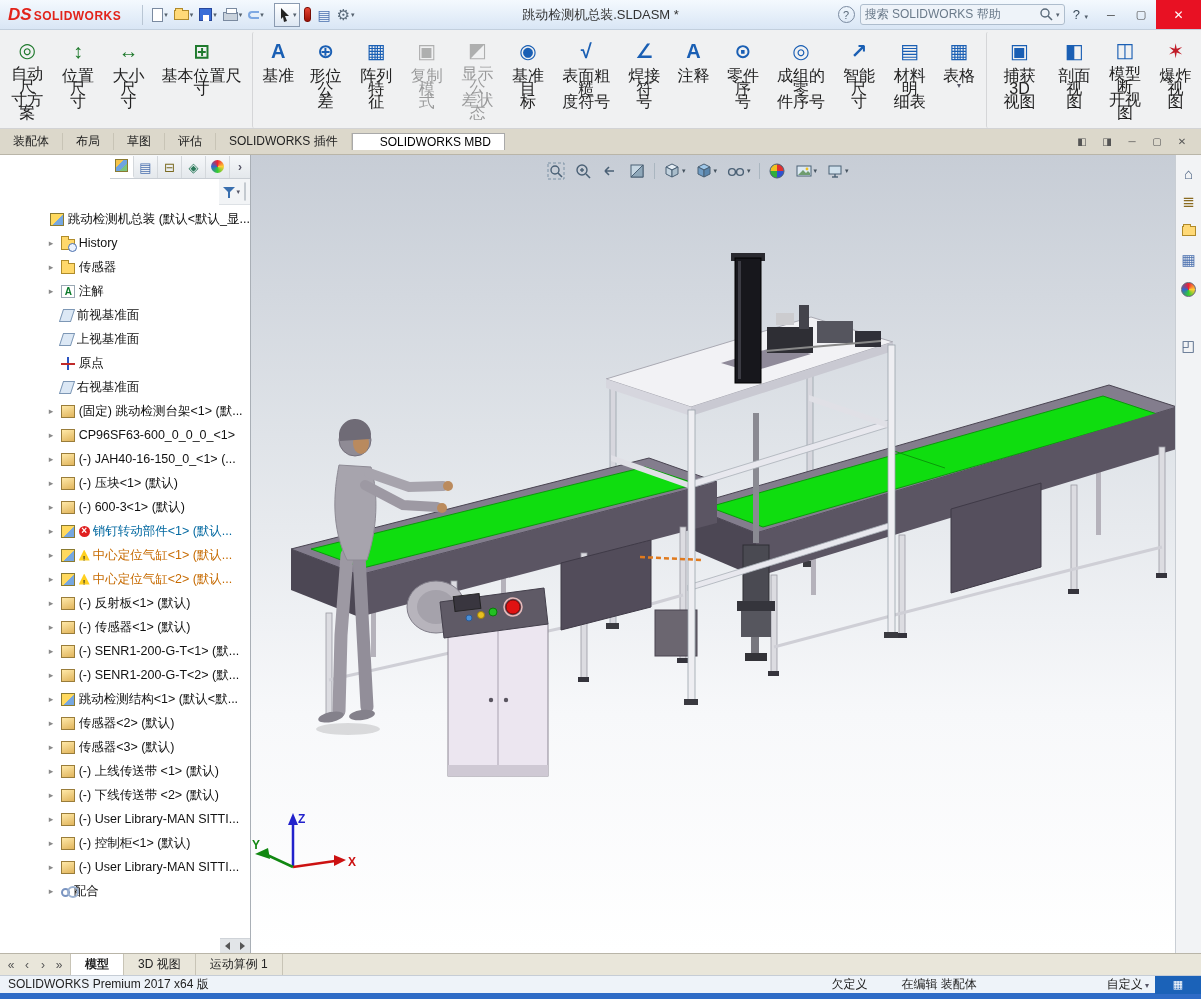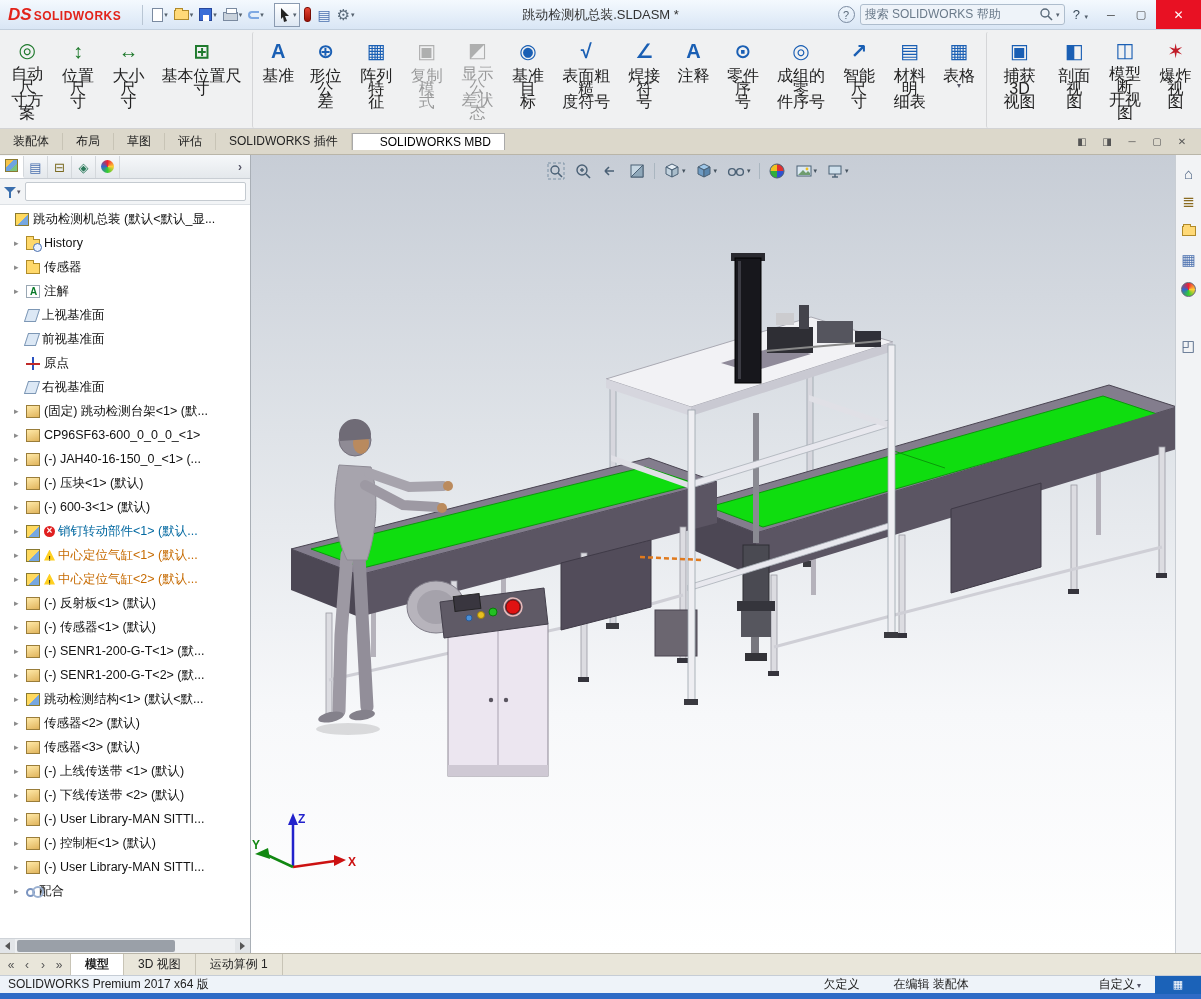--- a/index.html
+++ b/index.html
@@ -51,21 +51,21 @@
   
   .tabrow{height:26px;background:#dcd8cb;display:flex;align-items:center;border-bottom:1px solid #b9b5a8;}
   .ctabs{display:flex;align-items:stretch;}
   .ctab{padding:0 13px;display:flex;align-items:center;font-size:12px;color:#222;border-right:1px solid #c8c4b6;}
   .ctab.active{background:#fff;border:1px solid #a9a9a9;border-bottom:none;color:#000;padding-left:27px;}
   .winctl{margin-left:auto;display:flex;align-items:center;gap:3px;padding-right:8px;}
   .wcic{width:22px;height:18px;display:inline-flex;align-items:center;justify-content:center;font-size:10px;color:#555;border:1px solid transparent;}
   
   .content{height:798px;display:flex;align-items:stretch;}
   
-  .lpanel{width:251px;background:#fff;border-right:1px solid #a9afb6;display:flex;flex-direction:column;}
+  .lpanel{width:251px;background:#fff;border-right:1px solid #a9afb6;display:flex;flex-direction:column;align-items:flex-end;}
   .mtabs{height:24px;background:linear-gradient(#f6f8fa,#e4e8ec);border-bottom:1px solid #c9ced4;display:flex;align-items:center;}
   .mtab{width:24px;height:22px;display:flex;align-items:center;justify-content:center;border-right:1px solid #d4d8dc;}
   .mtab.active{background:#fff;border-bottom:2px solid #fff;}
   .mi-fm{width:13px;height:13px;display:block;background:linear-gradient(135deg,#f6c44a 33%,#6fa3e0 33% 66%,#7cc47c 66%);border:1px solid #8a7a30;}
   .mi-pm::before{content:"▤";color:#4a6fae;font-size:13px;}
   .mi-cm::before{content:"⊟";color:#7a6a20;font-size:13px;}
   .mi-dx::before{content:"◈";color:#2a7a5a;font-size:13px;}
   .mi-dm{width:13px;height:13px;display:block;border-radius:50%;background:conic-gradient(#e23,#fc3,#3c3,#36c,#e23);}
   .mchev{margin-left:auto;padding:0 8px;color:#556;font-size:12px;}
   .mchev::before{content:"›";font-weight:bold;}
@@ -130,21 +130,21 @@
   .bnav{display:flex;align-items:center;padding:0 4px;gap:2px;border-right:1px solid #c8c4b6;}
   .bnavb{width:14px;text-align:center;color:#555;font-size:12px;line-height:14px;}
   .btablist{display:flex;align-items:stretch;}
   .btab{padding:0 14px;display:flex;align-items:center;font-size:12px;color:#222;border-right:1px solid #c8c4b6;}
   .btab.active{background:#fff;font-weight:bold;}
   
   .statusbar{height:18px;background:#eef3f9;border-top:1px solid #c6cdd6;display:flex;align-items:center;font-size:12px;color:#222;}
   .sbleft{flex:1;padding-left:8px;}
   .sbitem{margin-right:34px;}
   .sbitem.mid{margin-right:130px;}
-  .sbitem.cust{margin-right:14px;}
+  .sbitem.cust{margin-right:6px;}
   .sbitem.cust::after{content:" ▾";font-size:8px;color:#556;}
   .sbblue{width:46px;height:18px;background:#1b62b8;color:#fff;display:flex;align-items:center;justify-content:center;font-size:11px;}
   .bluestrip{height:6px;background:#2e6bc6;}
 </style>
 </head>
 <body>
 
 <div class="win">
 
   <div class="titlebar">
@@ -409,27 +409,27 @@
           <div class="trow">
             <span class="tarrow">▸</span>
             <span class="ticon" data-icon="ann"></span>
 
             <span class="tlabel">注解</span>
           </div>
           <div class="trow">
             <span class="tarrow"></span>
             <span class="ticon" data-icon="plane"></span>
 
-            <span class="tlabel">上视基准面</span>
+            <span class="tlabel">前视基准面</span>
           </div>
           <div class="trow">
             <span class="tarrow"></span>
             <span class="ticon" data-icon="plane"></span>
 
-            <span class="tlabel">前视基准面</span>
+            <span class="tlabel">上视基准面</span>
           </div>
           <div class="trow">
             <span class="tarrow"></span>
             <span class="ticon" data-icon="origin"></span>
 
             <span class="tlabel">原点</span>
           </div>
           <div class="trow">
             <span class="tarrow"></span>
             <span class="ticon" data-icon="plane"></span>

